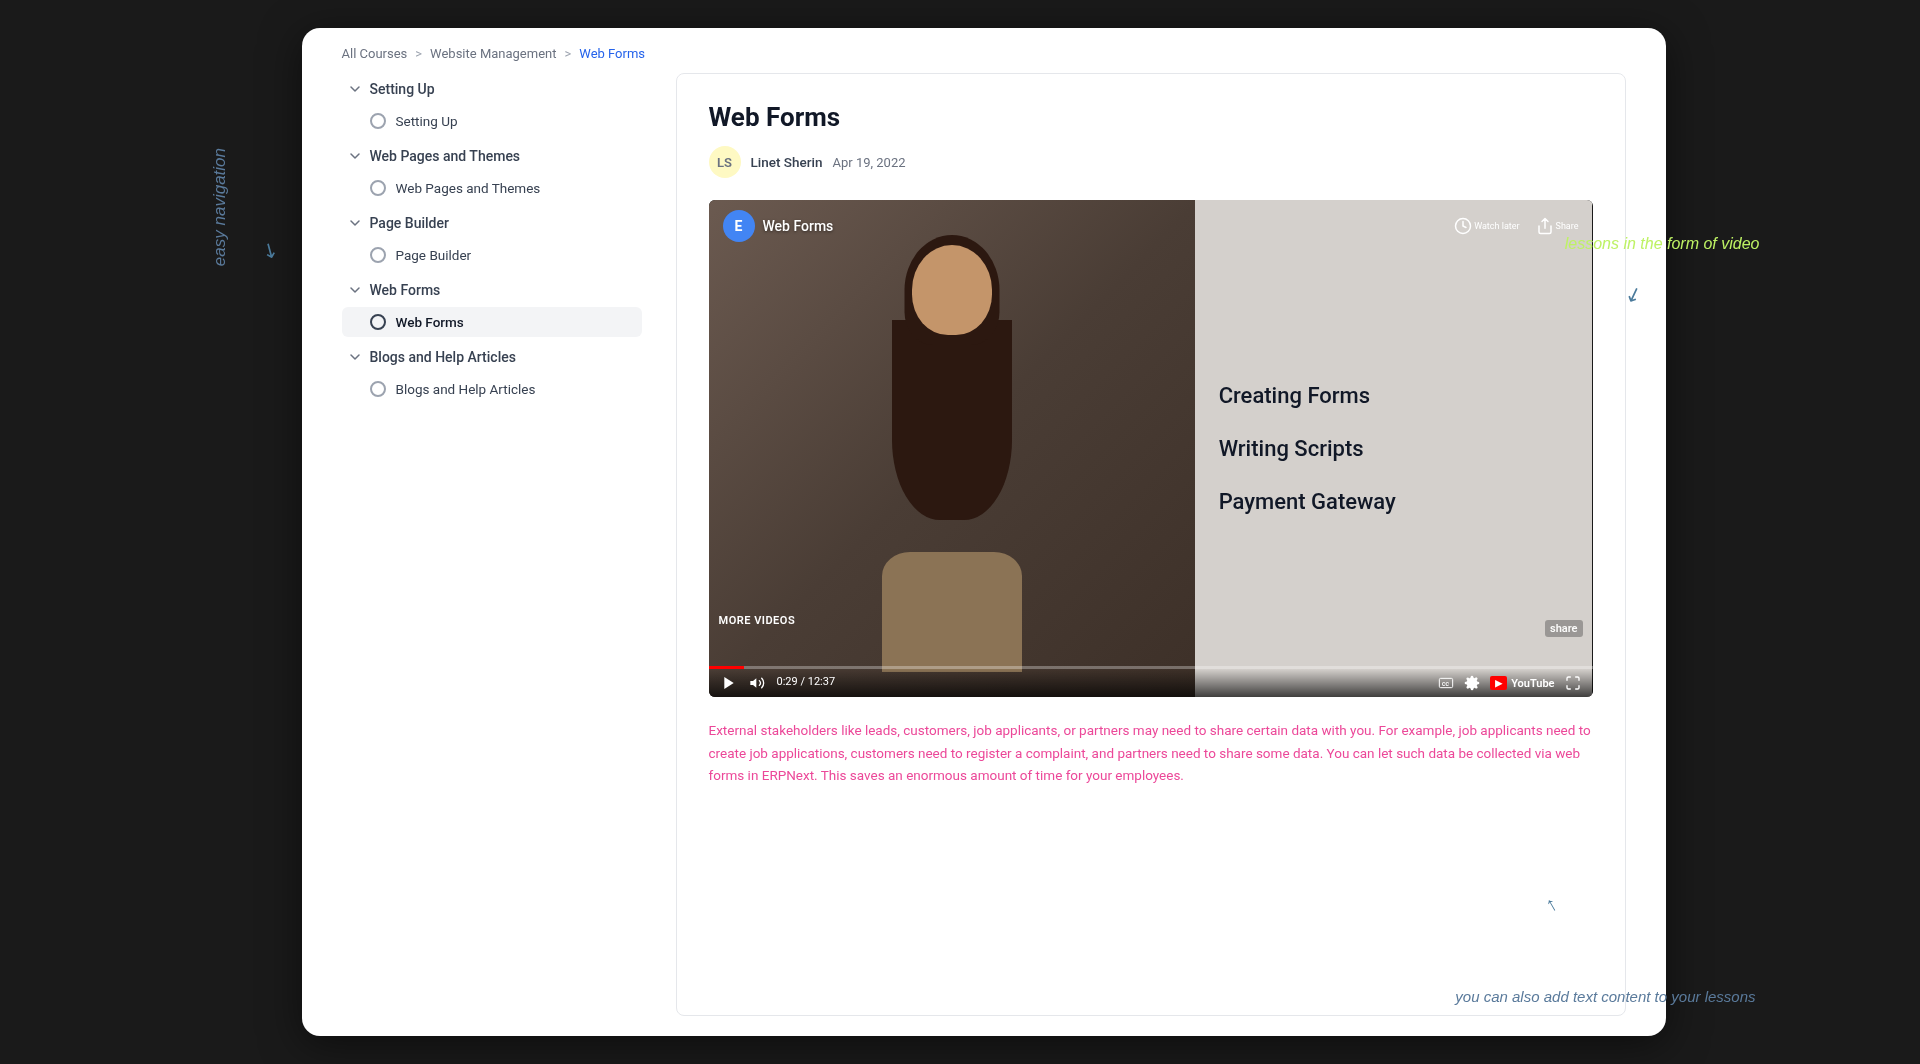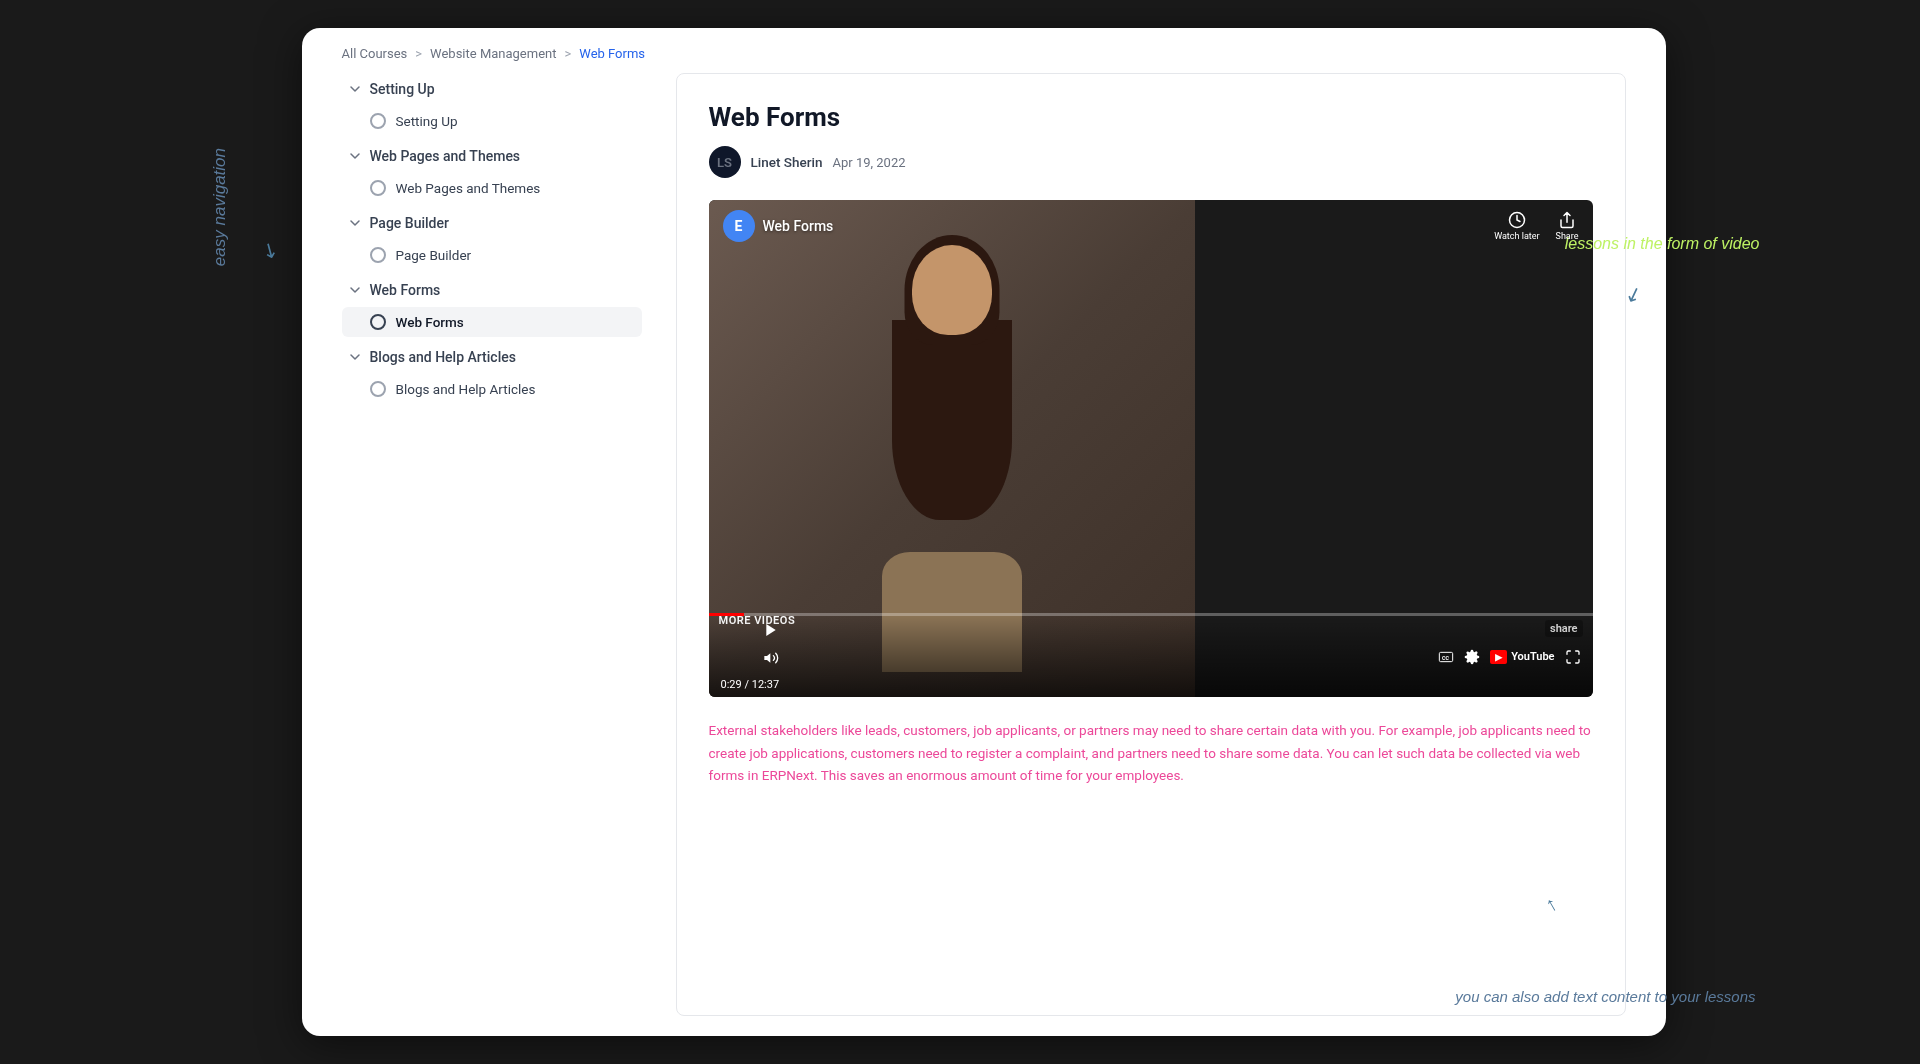--- a/index.html
+++ b/index.html
@@ -149,21 +149,21 @@
       display: flex;
       align-items: center;
       gap: 10px;
       margin-bottom: 22px;
     }
 
     .avatar {
       width: 32px;
       height: 32px;
       border-radius: 50%;
-      background: #0f172a;
+      background: #fef9c3;
       overflow: hidden;
       flex-shrink: 0;
       display: flex;
       align-items: center;
       justify-content: center;
       font-size: 13px;
       font-weight: 600;
       color: #6b7280;
     }
 
@@ -326,21 +326,21 @@
     }
 
     .video-top-actions {
       display: flex;
       align-items: center;
       gap: 16px;
     }
 
     .video-action-btn {
       display: flex;
-      flex-direction: column;
+      flex-direction: row;
       align-items: center;
       gap: 2px;
       color: white;
       font-size: 10px;
       cursor: pointer;
     }
 
     
     .video-bottom {
       position: absolute;
@@ -365,23 +365,22 @@
     .video-controls {
       display: flex;
       align-items: center;
       justify-content: space-between;
       padding: 6px 12px;
       background: linear-gradient(transparent, rgba(0,0,0,0.7));
     }
 
     .controls-left {
       display: flex;
-      align-items: flex-end;
+      align-items: flex-start;
       gap: 12px;
-      flex-direction: column;
     }
 
     .control-btn {
       color: white;
       font-size: 16px;
       cursor: pointer;
       display: flex;
       align-items: center;
     }
 
@@ -562,20 +561,25 @@
                 <div class="person-silhouette">
                   <div class="person-hair-long"></div>
                   <div class="person-hair"></div>
                   <div class="person-head-front"></div>
                   <div class="person-body"></div>
                 </div>
               </div>
               <span class="more-videos-label">MORE VIDEOS</span>
             </div>
 
+            <div class="video-right">
+              <div class="video-text-item">Creating Forms</div>
+              <div class="video-text-item">Writing Scripts</div>
+              <div class="video-text-item">Payment Gateway</div>
+            </div>
 
           </div>
 
           <div class="video-top-bar">
             <div class="video-title-chip">
               <div class="yt-logo-circle">E</div>
               <span class="video-title-text">Web Forms</span>
             </div>
             <div class="video-top-actions">
               <div class="video-action-btn">

